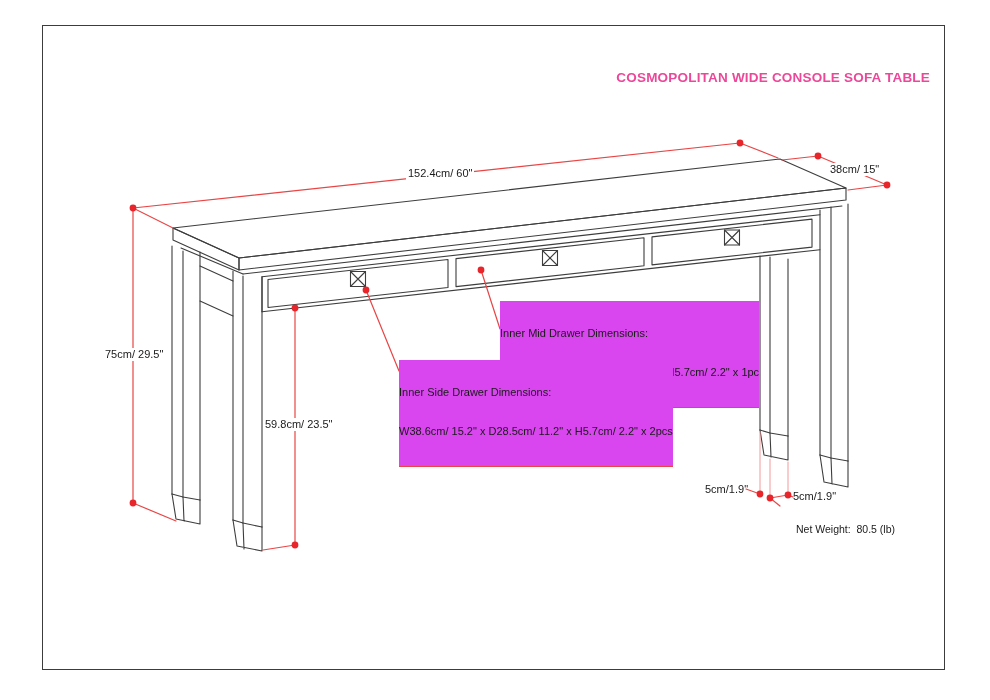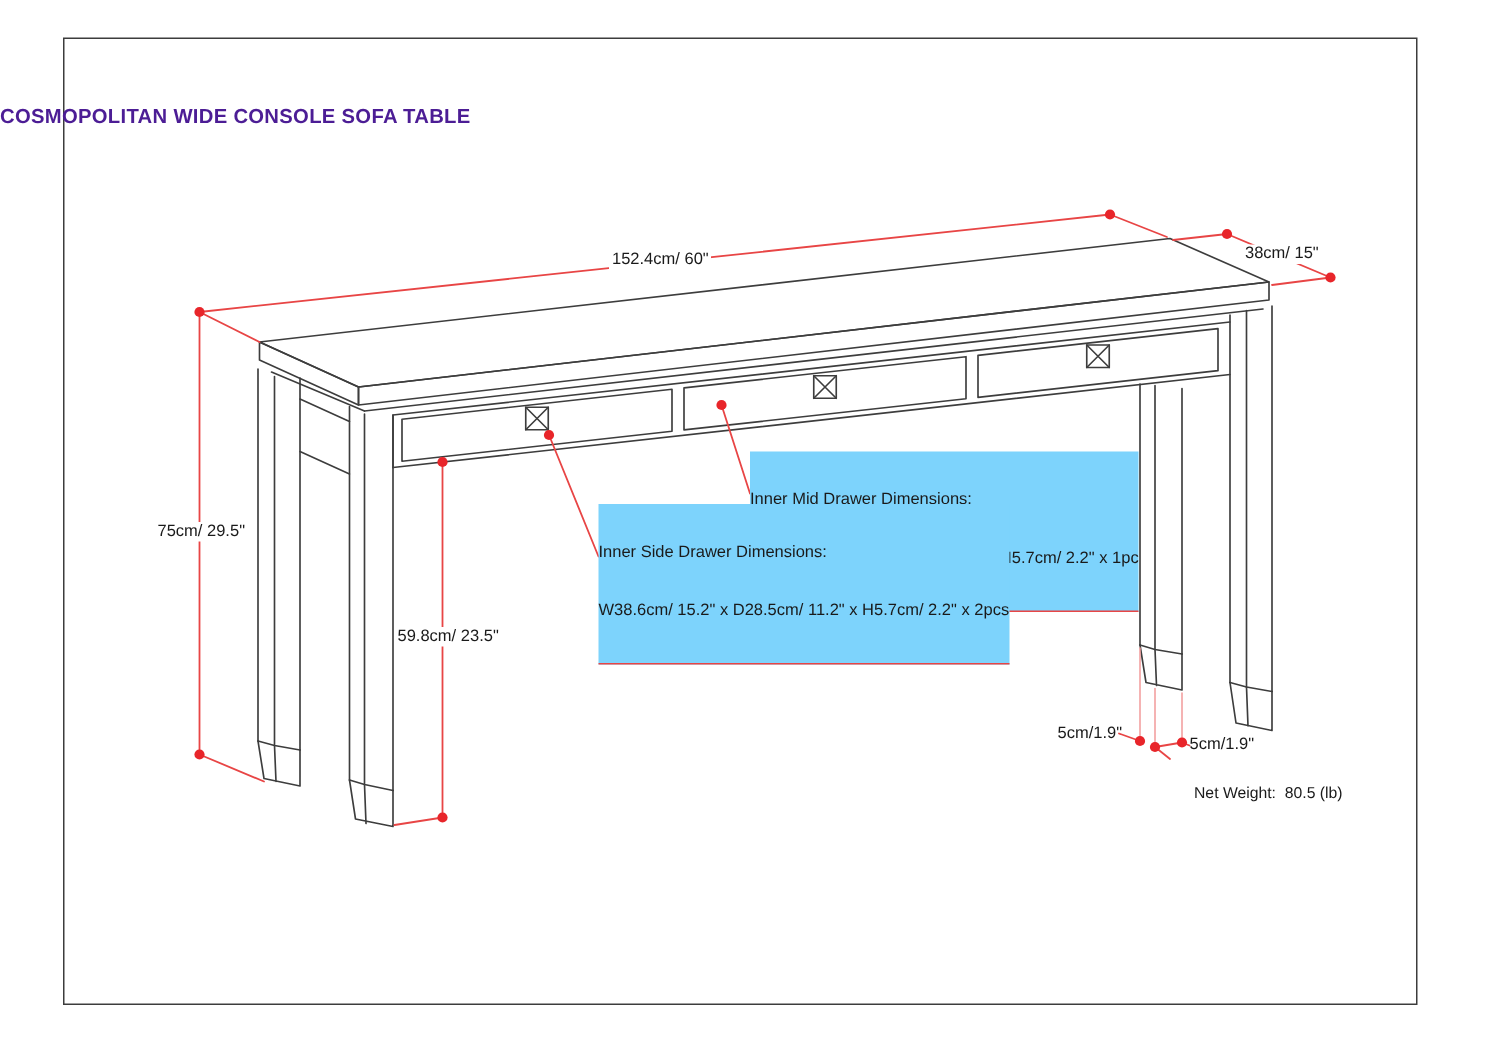--- a/index.html
+++ b/index.html
@@ -5,33 +5,33 @@
   html,body{margin:0;padding:0;background:#fff;}
   .page{
     position:relative;width:990px;height:700px;background:#fff;overflow:hidden;
     font-family:"Liberation Sans", sans-serif;color:#111;
   }
   .frame{
     position:absolute;left:42px;top:25px;width:903px;height:645px;
     border:1.5px solid #3c3c3c;box-sizing:border-box;
   }
   .title{
-    position:absolute;left:0;top:70px;width:930px;text-align:left;
-    font-size:13.5px;font-weight:bold;letter-spacing:.2px;color:#4c1d95;
+    position:absolute;left:0;top:70px;width:930px;text-align:right;
+    font-size:13.5px;font-weight:bold;letter-spacing:.2px;color:#ec4899;
   }
   .dim-label{
     position:absolute;font-size:11px;color:#1a1a1a;background:#fff;
     padding:0 2px;white-space:pre;line-height:13px;
   }
   .plain-label{
     position:absolute;font-size:11px;color:#1a1a1a;white-space:pre;line-height:13px;
   }
   .spec-block{
     position:absolute;font-size:11px;color:#1a1a1a;line-height:13px;
-    padding-bottom:2px;border-bottom:1.2px solid #e84545;background:#7dd3fc;
+    padding-bottom:2px;border-bottom:1.2px solid #e84545;background:#d946ef;
     white-space:pre;width:fit-content;
   }
   .net-weight{
     position:absolute;font-size:10.5px;color:#1a1a1a;white-space:pre;
   }
   svg{position:absolute;left:0;top:0;}
 </style>
 </head>
 <body>
 
@@ -170,20 +170,20 @@
   <div class="dim-label" style="left:103px;top:348px;">75cm/ 29.5"</div>
   <div class="dim-label" style="left:263px;top:418px;">59.8cm/ 23.5"</div>
   <div class="plain-label" style="left:705px;top:483px;">5cm/1.9"</div>
   <div class="plain-label" style="left:793px;top:490px;">5cm/1.9"</div>
 
   <div class="spec-block" style="left:500px;top:301px;">
     <div>Inner Mid Drawer Dimensions:</div>
     <div>W40cm/ 15.7" x D28.5cm/ 11.2" x H5.7cm/ 2.2" x 1pc</div>
   </div>
 
-  <div class="spec-block" style="left:399px;top:336px;">
+  <div class="spec-block" style="left:399px;top:360px;">
     <div>Inner Side Drawer Dimensions:</div>
     <div>W38.6cm/ 15.2" x D28.5cm/ 11.2" x H5.7cm/ 2.2" x 2pcs</div>
   </div>
 
   <div class="net-weight" style="left:796px;top:523px;">Net Weight:  80.5 (lb)</div>
 
 </div>
 
 </body></html>

